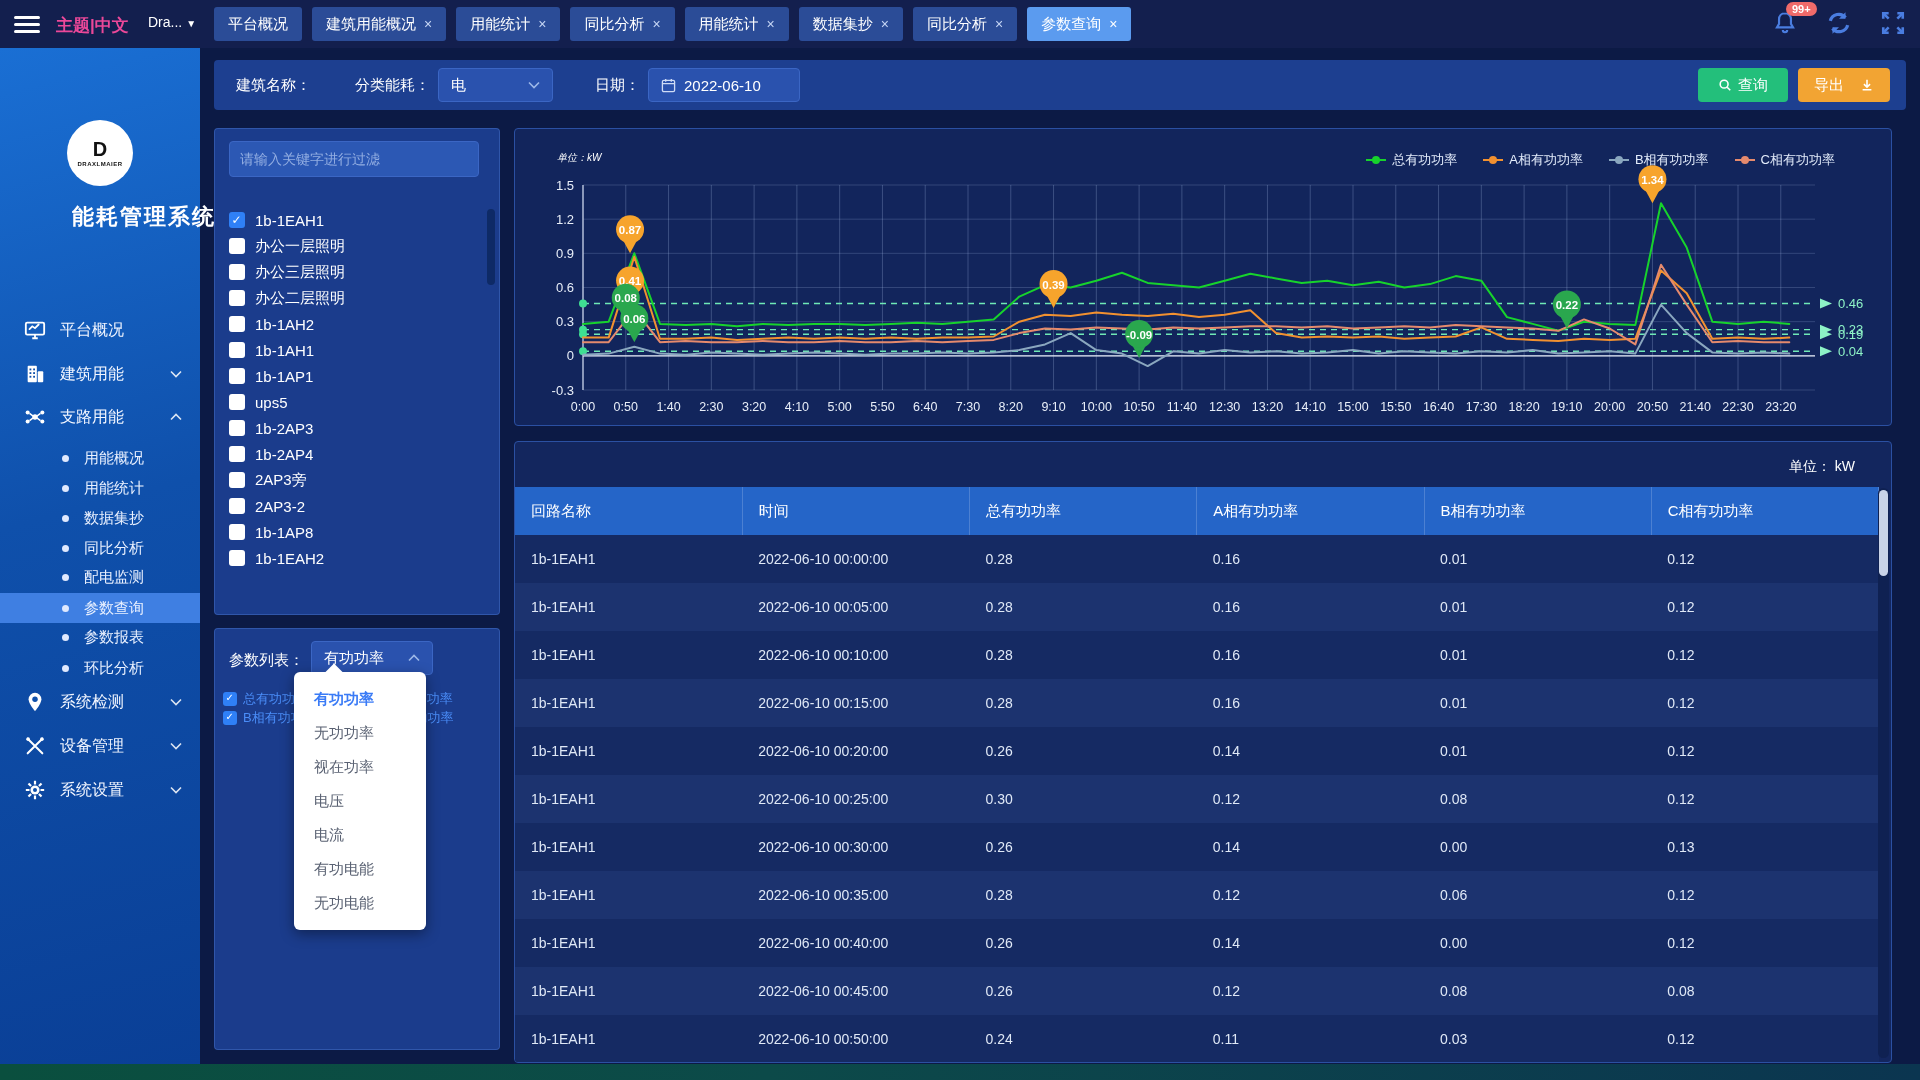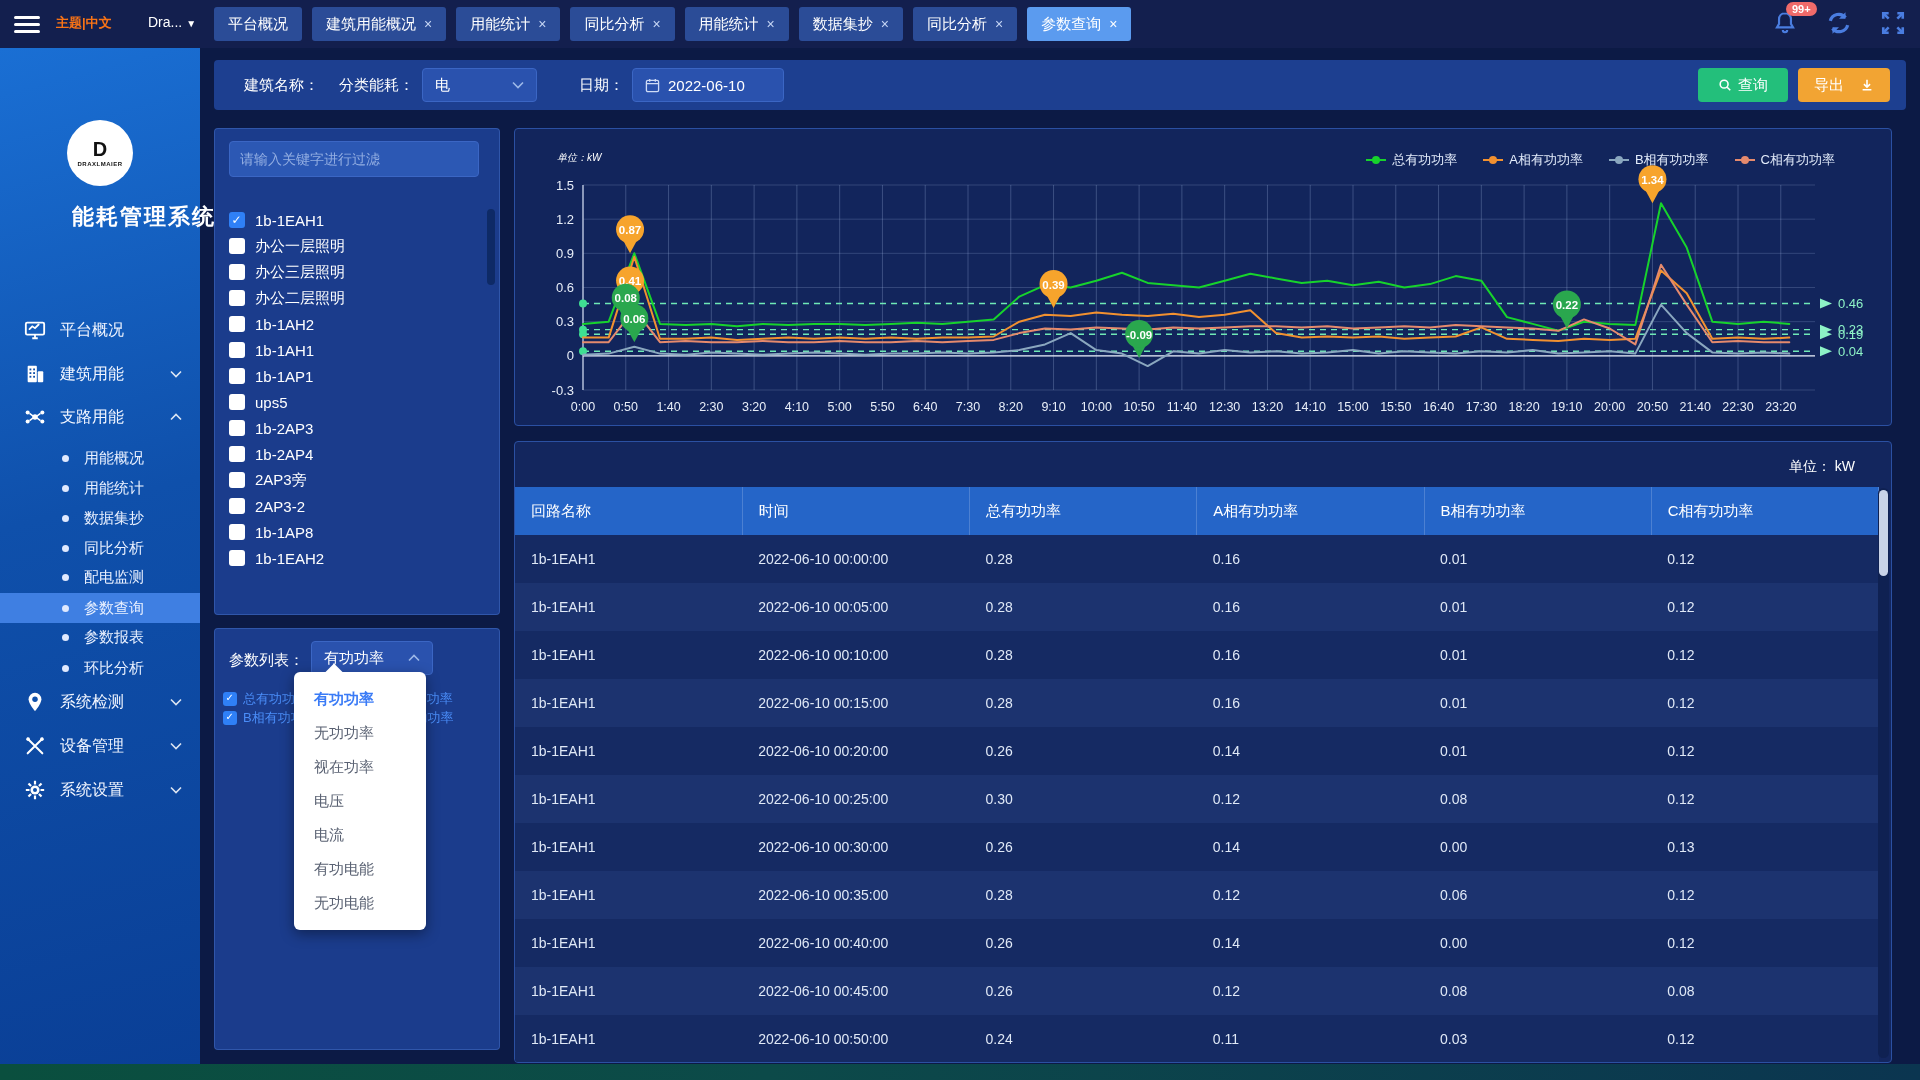--- a/index.html
+++ b/index.html
@@ -3,21 +3,21 @@
 <meta charset="utf-8">
 <style>
   * { margin:0; padding:0; box-sizing:border-box; }
   html,body { width:1920px; height:1080px; overflow:hidden; background:#0c1a45;
     font-family:"Liberation Sans","DejaVu Sans",sans-serif; }
 
   
   #topbar { position:absolute; left:0; top:0; width:1920px; height:48px; background:#131f4e; z-index:30; }
   #burger { position:absolute; left:14px; top:12px; width:26px; height:22px; cursor:pointer; }
   #burger span { display:block; height:3px; background:#fff; border-radius:2px; margin:4px 0; }
-  #theme-label { position:absolute; left:56px; top:14px; color:#f97316; font-size:13px; font-weight:bold; }
+  #theme-label { position:absolute; left:56px; top:14px; color:#ec4899; font-size:17px; font-weight:bold; }
   #user-chip { position:absolute; left:148px; top:14px; color:#fff; font-size:14px; }
   #user-caret { color:#fff; font-size:10px; margin-left:4px; }
 
   #tabs { position:absolute; left:214px; top:7px; display:flex; gap:10px; }
   .tab { height:34px; background:#2b4c97; border-radius:3px; color:#fff; font-size:15px;
     display:flex; align-items:center; padding:0 14px; cursor:pointer; white-space:nowrap; }
   .tab.active { background:#5b9bef; }
   .tab-close { display:none; margin-left:8px; color:#c6d6f5; font-size:14px; line-height:1; }
   .tab .tab-close.show { display:inline; }
   .tab.active .tab-close { color:#fff; }
@@ -44,23 +44,23 @@
   .bullet { width:7px; height:7px; border-radius:50%; background:#dfe9ff; margin-left:62px; margin-right:15px; flex:none; }
   .menu-chev { margin-left:auto; margin-right:18px; opacity:.85; }
 
   
   #filterbar { position:absolute; left:214px; top:60px; width:1692px; height:50px; background:#1d3f90;
     border-radius:4px; z-index:10; display:flex; align-items:center; }
   .f-label { color:#fff; font-size:15px; }
   .sel { height:34px; background:#2a52ae; border:1px solid #3b66c4; border-radius:4px; color:#fff;
     font-size:15px; display:flex; align-items:center; padding:0 12px; cursor:pointer; }
   .sel .chev { margin-left:auto; }
-  #f-building-label { margin-left:30px; }
+  #f-building-label { margin-left:22px; }
   #f-building { width:285px; margin-left:8px; }
-  #f-energy-label { margin-left:20px; }
+  #f-energy-label { margin-left:44px; }
   #f-energy { width:115px; margin-left:8px; }
   #f-date-label { margin-left:42px; }
   #f-date { width:152px; margin-left:8px; }
   #f-date svg { margin-right:8px; }
   #btn-query { position:absolute; right:118px; top:8px; width:90px; height:34px; background:#23bf7b; border:none;
     border-radius:4px; color:#fff; font-size:15px; cursor:pointer; display:flex; align-items:center; justify-content:center; gap:6px; }
   #btn-export { position:absolute; right:16px; top:8px; width:92px; height:34px; background:#f2a433; border:none;
     border-radius:4px; color:#fff; font-size:15px; cursor:pointer; display:flex; align-items:center; justify-content:center; gap:16px; }
 
   

